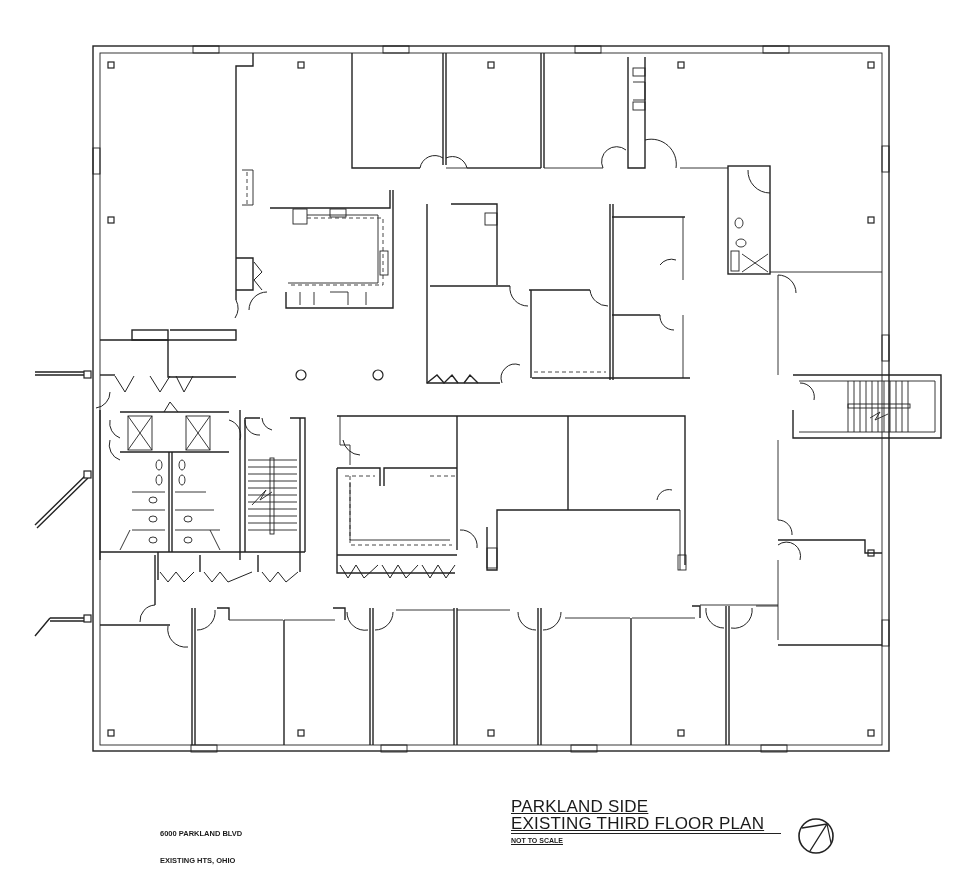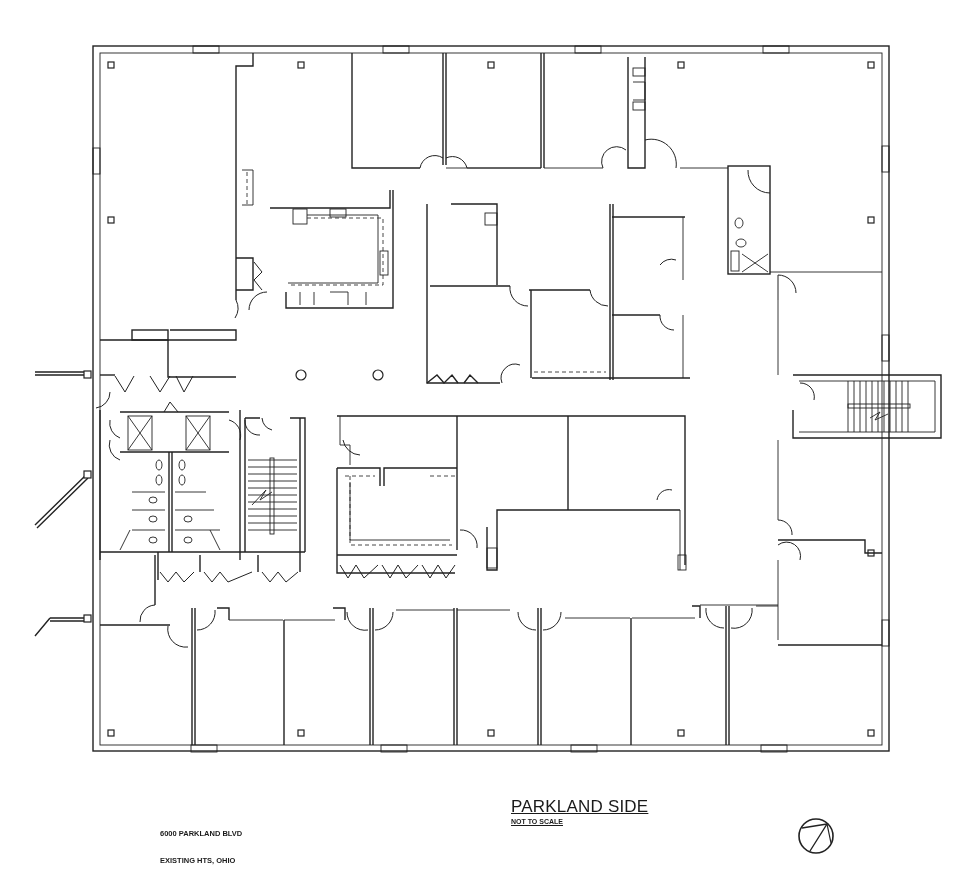--- a/index.html
+++ b/index.html
@@ -269,20 +269,21 @@
   </g>
 </svg>
 
 <div class="title-block avail">
   <div class="small">6000 PARKLAND BLVD</div>
   <div class="small">EXISTING HTS, OHIO</div>
 </div>
 
 <div class="title-block parkland">
   <div class="big">PARKLAND SIDE</div>
+  <div class="big line2">EXISTING THIRD FLOOR PLAN</div>
   <div class="small">NOT TO SCALE</div>
 </div>
 
 <svg class="north" viewBox="0 0 40 40">
   <circle cx="20" cy="20" r="17" fill="none" stroke="#222" stroke-width="1.6"></circle>
   <path d="M6 12 L31 8 L14 35" fill="none" stroke="#222" stroke-width="1.4"></path>
   <line x1="31" y1="8" x2="35" y2="27" stroke="#222" stroke-width="1.2"></line>
 </svg>
 
 </body></html>

